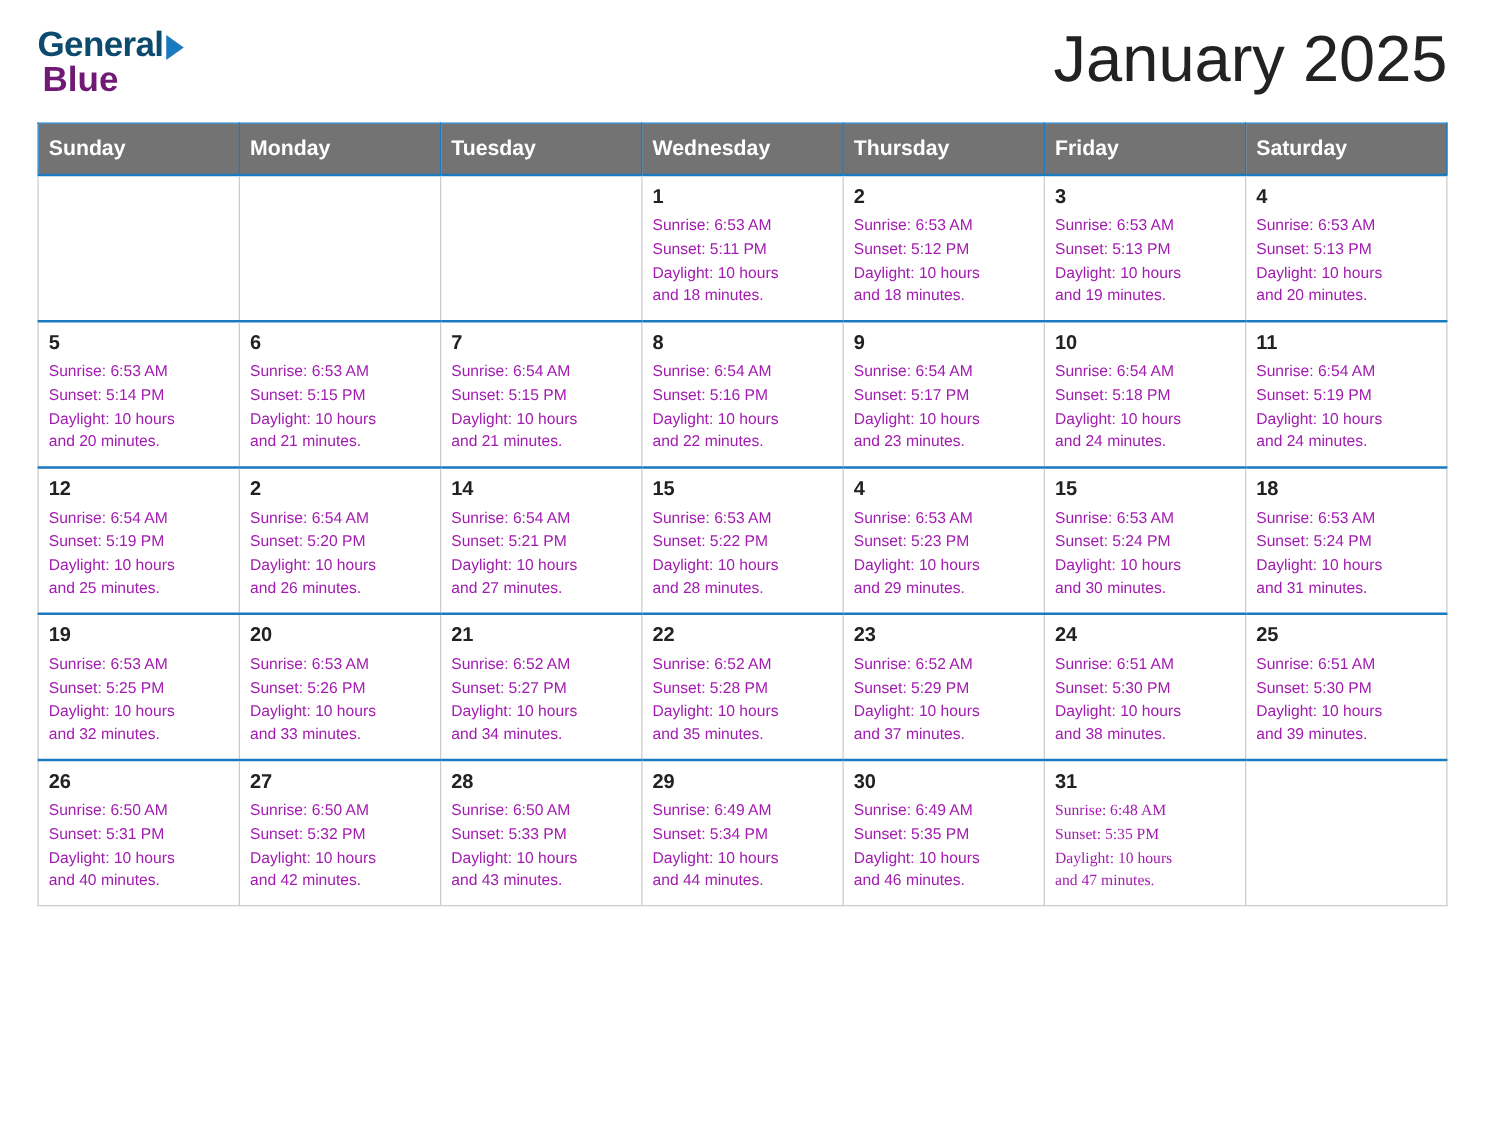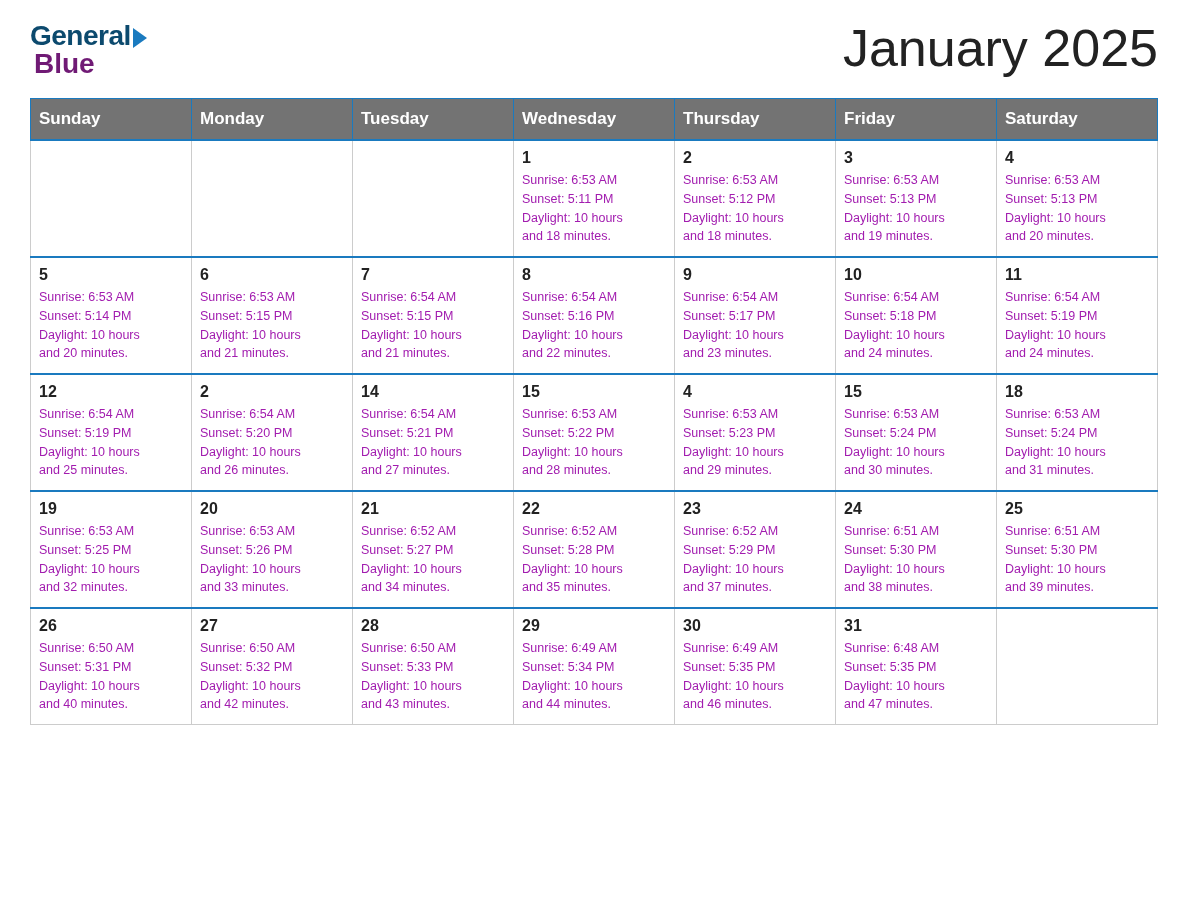--- a/index.html
+++ b/index.html
@@ -346,21 +346,21 @@
         </td>
         <td>
           <div class="day-num">30</div>
           <div class="day-info" style="white-space: pre-line;">Sunrise: 6:49 AM
 Sunset: 5:35 PM
 Daylight: 10 hours
 and 46 minutes.</div>
         </td>
         <td>
           <div class="day-num">31</div>
-          <div class="day-info" style="white-space: pre-line;">Sunrise: 6:48 AM
+          <div class="day-info" style="white-space: pre-line; font-family: Liberation Serif, serif;">Sunrise: 6:48 AM
 Sunset: 5:35 PM
 Daylight: 10 hours
 and 47 minutes.</div>
         </td>
         <td class="empty-cell"></td>
       </tr>
     </tbody>
 </table>
 
 </body></html>

